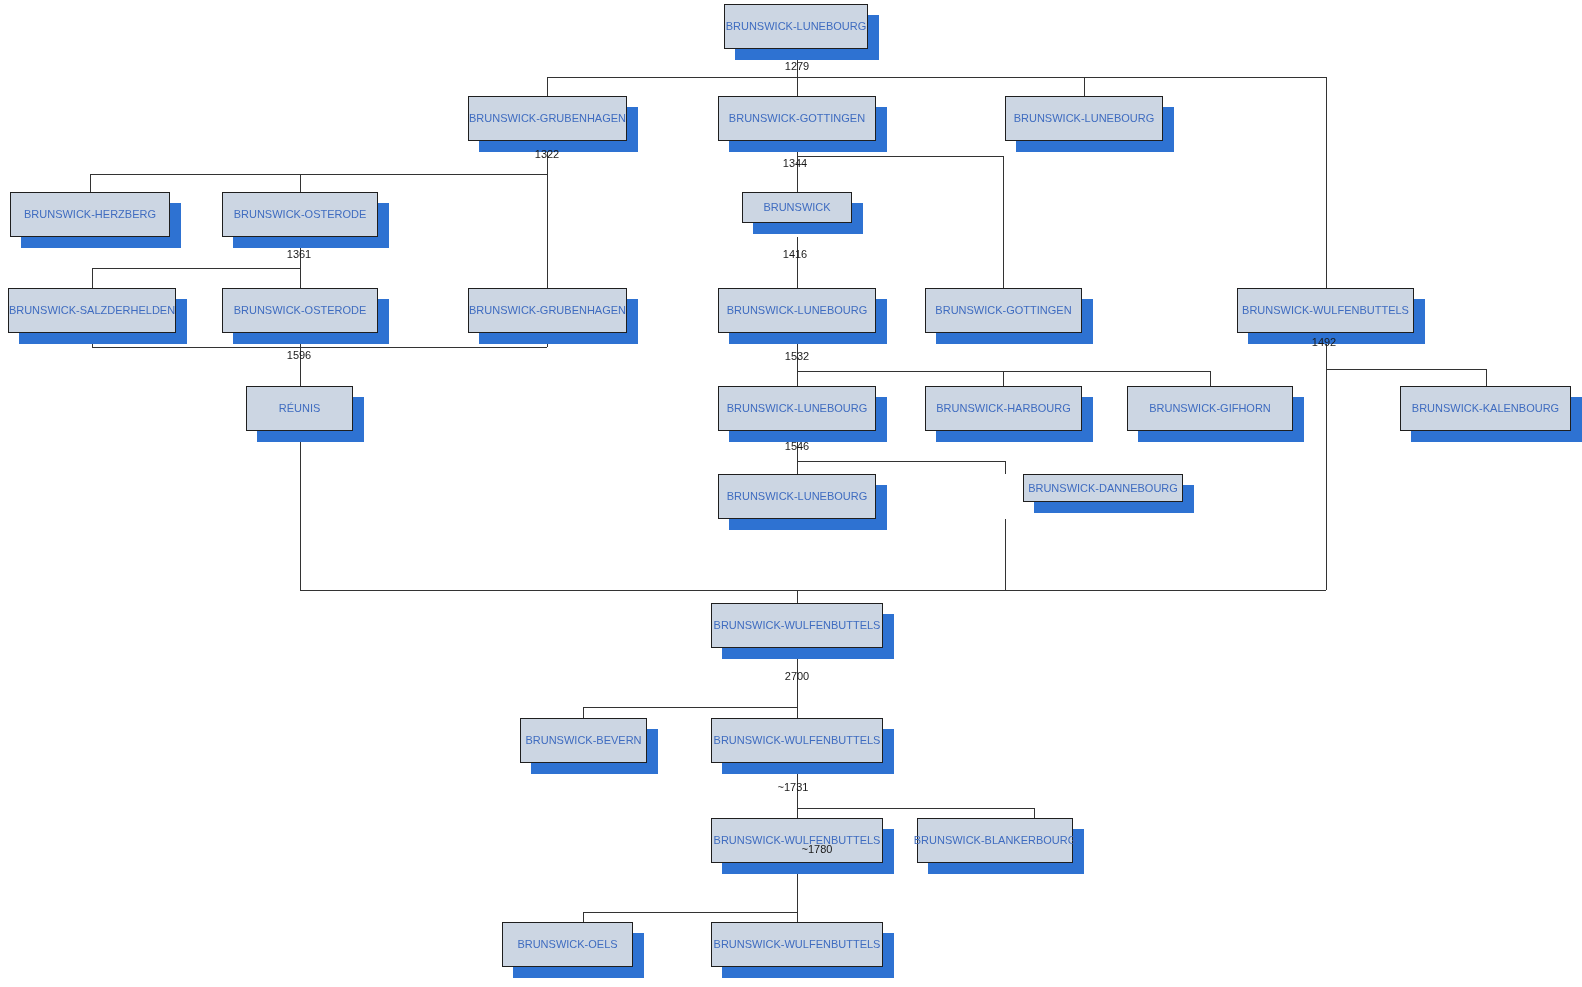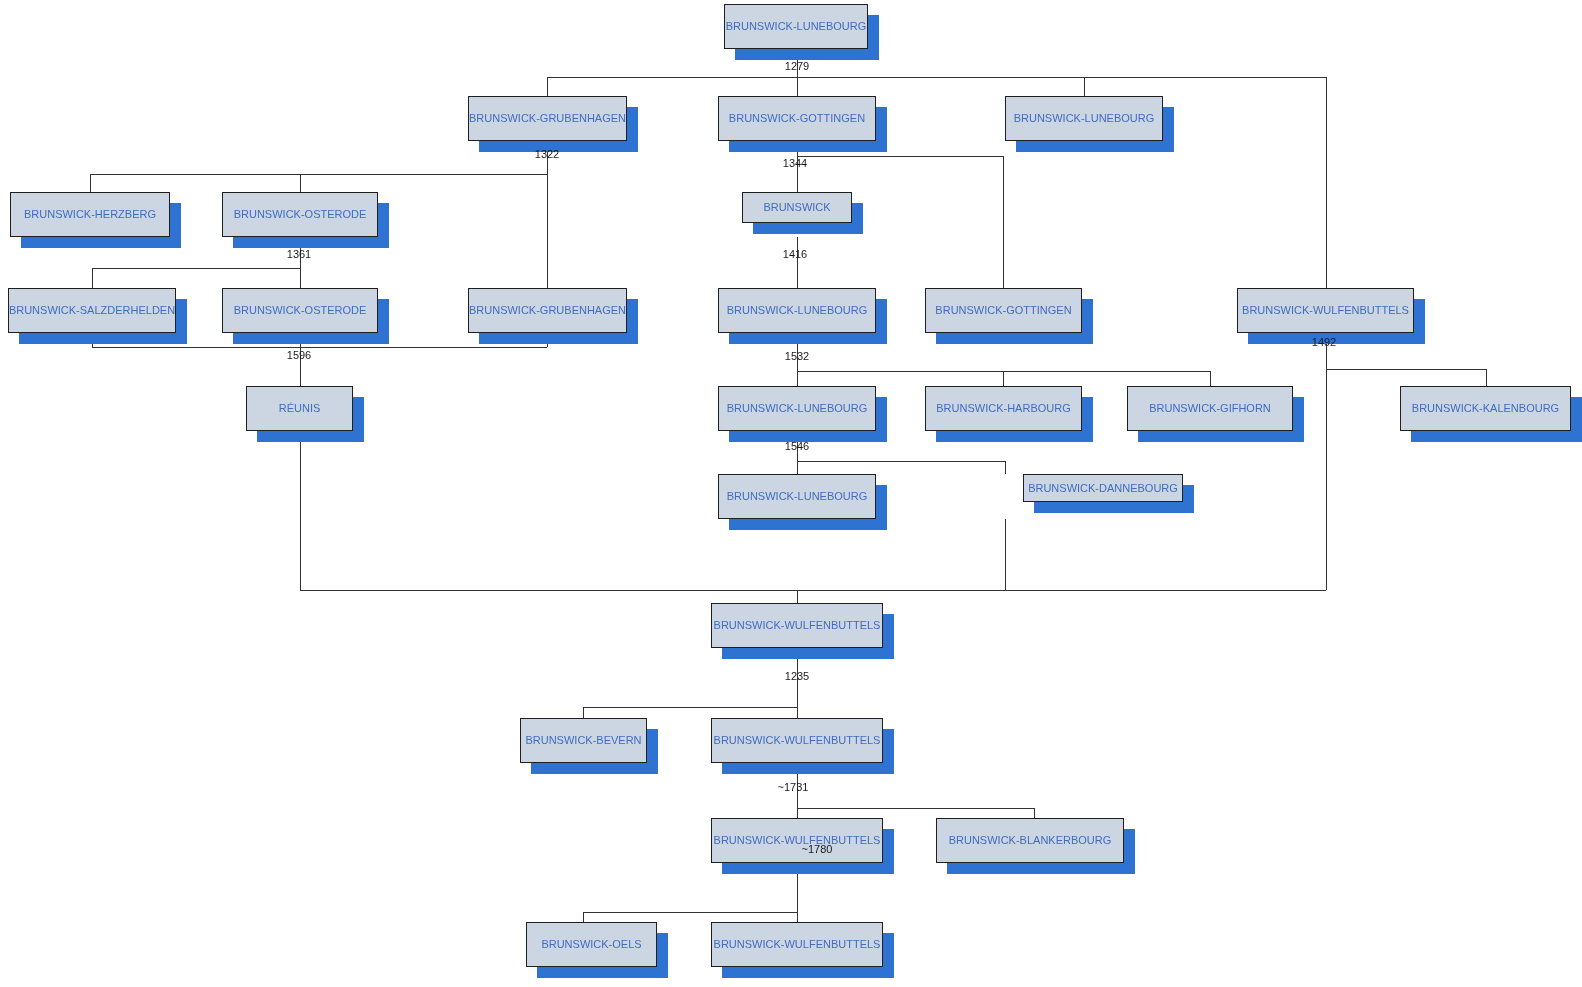--- a/index.html
+++ b/index.html
@@ -111,28 +111,28 @@
     <div class="tree-node" style="left: 718px; top: 386px; width: 158px; height: 45px;">BRUNSWICK-LUNEBOURG</div>
     <div class="tree-node" style="left: 1127px; top: 386px; width: 166px; height: 45px;">BRUNSWICK-GIFHORN</div>
     <div class="tree-node" style="left: 925px; top: 386px; width: 157px; height: 45px;">BRUNSWICK-HARBOURG</div>
     <div class="tree-node" style="left: 1400px; top: 386px; width: 171px; height: 45px;">BRUNSWICK-KALENBOURG</div>
     <div class="tree-node" style="left: 718px; top: 474px; width: 158px; height: 45px;">BRUNSWICK-LUNEBOURG</div>
     <div class="tree-node" style="left: 980px; top: 474px; width: 160px; height: 28px; margin-left: 43px;">BRUNSWICK-DANNEBOURG</div>
     <div class="tree-node" style="left: 711px; top: 603px; width: 172px; height: 45px;">BRUNSWICK-WULFENBUTTELS</div>
     <div class="tree-node" style="left: 520px; top: 718px; width: 127px; height: 45px;">BRUNSWICK-BEVERN</div>
     <div class="tree-node" style="left: 711px; top: 718px; width: 172px; height: 45px;">BRUNSWICK-WULFENBUTTELS</div>
     <div class="tree-node" style="left: 711px; top: 818px; width: 172px; height: 45px;">BRUNSWICK-WULFENBUTTELS</div>
-    <div class="tree-node" style="left: 936px; top: 818px; width: 188px; height: 45px;">BRUNSWICK-BLANKERBOURG</div>
-    <div class="tree-node" style="left: 526px; top: 922px; width: 131px; height: 45px;">BRUNSWICK-OELS</div>
+    <div class="tree-node" style="left: 917px; top: 818px; width: 156px; height: 45px;">BRUNSWICK-BLANKERBOURG</div>
+    <div class="tree-node" style="left: 502px; top: 922px; width: 131px; height: 45px;">BRUNSWICK-OELS</div>
     <div class="tree-node" style="left: 711px; top: 922px; width: 172px; height: 45px;">BRUNSWICK-WULFENBUTTELS</div>
     <div class="year-label" style="left: 797px; top: 61px;">1279</div>
     <div class="year-label" style="left: 547px; top: 149px;">1322</div>
     <div class="year-label" style="left: 795px; top: 158px; text-align: center;">1344</div>
     <div class="year-label" style="left: 299px; top: 249px;">1361</div>
     <div class="year-label" style="left: 795px; top: 249px;">1416</div>
     <div class="year-label" style="left: 1324px; top: 337px;">1492</div>
     <div class="year-label" style="left: 797px; top: 351px;">1532</div>
     <div class="year-label" style="left: 797px; top: 441px;">1546</div>
     <div class="year-label" style="left: 299px; top: 350px; text-align: center;">1596</div>
-    <div class="year-label" style="left: 797px; top: 671px;">1235</div>
+    <div class="year-label" style="left: 797px; top: 671px;">2700</div>
     <div class="year-label" style="left: 793px; top: 782px;">~1731</div>
     <div class="year-label" style="left: 793px; top: 844px; margin-left: 24px;">~1780</div>
   </div>
 
 </body></html>

